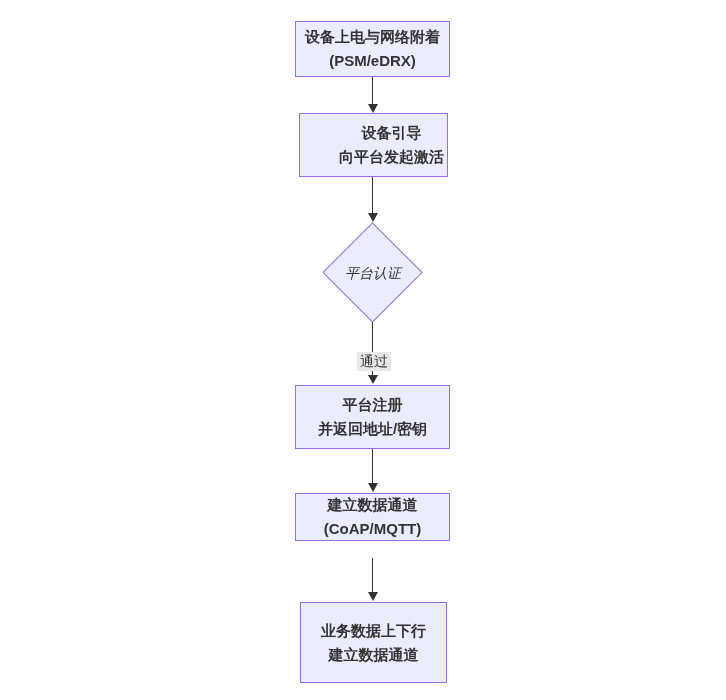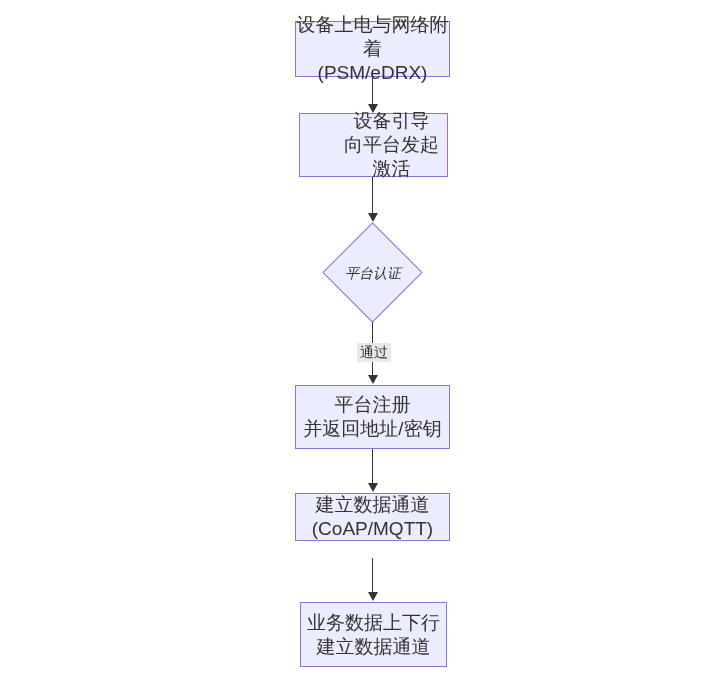--- a/index.html
+++ b/index.html
@@ -19,23 +19,24 @@
   .node {
     position: absolute;
     box-sizing: border-box;
     background: #ECECFF;
     border: 1px solid #9370DB;
     display: flex;
     flex-direction: column;
     align-items: center;
     justify-content: center;
     text-align: center;
-    font-size: 19px;
+    font-size: 15px;
     line-height: 24px;
     color: #333333;
+    font-weight: bold;
   }
   .diamond-shape {
     position: absolute;
     box-sizing: border-box;
     width: 71px;
     height: 71px;
     background: #ECECFF;
     border: 1px solid #9370DB;
     transform: rotate(45deg);
   }
@@ -91,37 +92,37 @@
     <span>向平台发起激活</span>
   </div>
 
   <div class="edge-line" style="left:372px; top:177px; height:37px;"></div>
   <div class="arrowhead" style="left:368px; top:213px;"></div>
 
   <div class="diamond-shape" style="left:337px; top:237px;"></div>
   <div class="diamond-label" style="left:313px; top:261px;font-style:italic;">平台认证</div>
 
   <div class="edge-line" style="left:372px; top:322px; height:53px;"></div>
-  <div class="edge-label" style="left:374px; top:343px;">通过</div>
+  <div class="edge-label" style="left:374px; top:352px;">通过</div>
   <div class="arrowhead" style="left:368px; top:375px;"></div>
 
   <div class="node" style="left:295px; top:385px; width:155px; height:64px;">
     <span>平台注册</span>
     <span>并返回地址/密钥</span>
   </div>
 
   <div class="edge-line" style="left:372px; top:449px; height:35px;"></div>
   <div class="arrowhead" style="left:368px; top:483px;"></div>
 
   <div class="node" style="left:295px; top:493px; width:155px; height:48px;">
     <span>建立数据通道</span>
     <span>(CoAP/MQTT)</span>
   </div>
 
   <div class="edge-line" style="left:372px; top:558px; height:35px;"></div>
   <div class="arrowhead" style="left:368px; top:592px;"></div>
 
-  <div class="node" style="left:300px; top:602px; width:147px; height:65px;">
+  <div class="node" style="left:300px; top:602px; width:147px; height:81px;">
     <span>业务数据上下行</span>
     <span>建立数据通道</span>
   </div>
 
 </div>
 
 </body></html>

